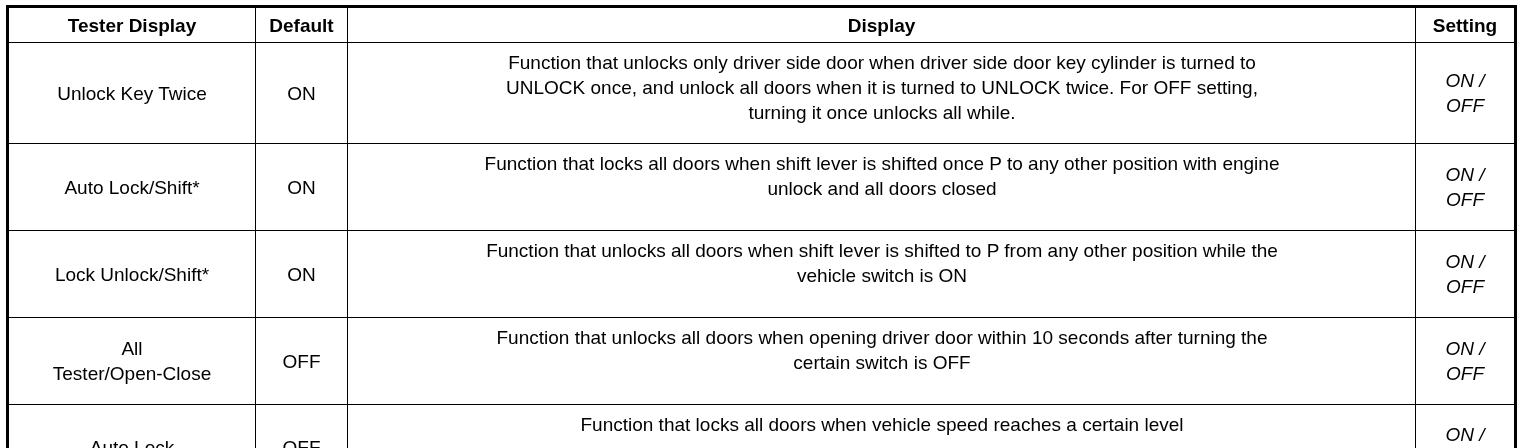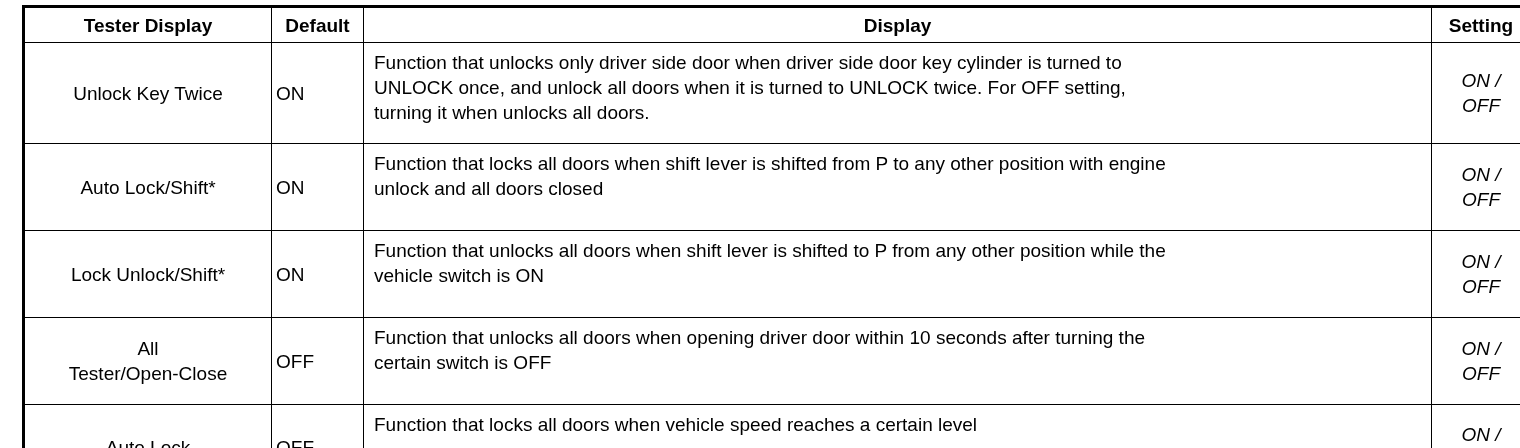--- a/index.html
+++ b/index.html
@@ -13,21 +13,21 @@
     height: 448px;
     font-family: "Liberation Sans", sans-serif;
     color: #000000;
     -webkit-font-smoothing: none;
   }
 
   .table-wrap {
     box-sizing: border-box;
     width: 1283px;
     height: 448px;
-    padding: 5px 6px 5px 22px;
+    padding: 5px 6px 5px 6px;
   }
 
   table.spec-table {
     border-collapse: collapse;
     table-layout: fixed;
     width: 1508px;
     height: 438px;
     border: 3px solid #000000;
   }
 
@@ -53,25 +53,25 @@
     padding: 2px 6px;
     border-bottom: 3px solid #000000;
   }
 
   
   tbody td.cell-display {
     text-align: center;
     padding: 4px 8px;
   }
   tbody td.cell-default {
-    text-align: left;
+    text-align: center;
     padding: 4px 4px;
   }
   tbody td.cell-content {
-    text-align: left;
+    text-align: center;
     padding: 7px 9px 7px 10px;
     vertical-align: top;
   }
   tbody td.cell-setting {
     text-align: center;
     padding: 4px 4px;
     line-height: 25px;
   }
 
   tbody tr.row-tall td { height: 86px; }
@@ -106,35 +106,35 @@
     <tbody>
 
       <tr class="row-tall">
         <td class="cell-display">
           <span class="two-line">Unlock Key Twice</span>
         </td>
         <td class="cell-default">ON</td>
         <td class="cell-content">
           <span class="content-line">Function that unlocks only driver side door when driver side door key cylinder is turned to</span>
           <span class="content-line">UNLOCK once, and unlock all doors when it is turned to UNLOCK twice. For OFF setting,</span>
-          <span class="content-line">turning it when unlocks all doors.</span>
+          <span class="content-line">turning it once unlocks all while.</span>
         </td>
         <td class="cell-setting">
           <span class="setting-line">ON /</span>
           <span class="setting-line">OFF</span>
         </td>
       </tr>
 
       <tr class="row-mid">
         <td class="cell-display">
           <span class="two-line">Auto Lock/Shift*</span>
         </td>
         <td class="cell-default">ON</td>
         <td class="cell-content">
-          <span class="content-line">Function that locks all doors when shift lever is shifted from P to any other position with engine</span>
+          <span class="content-line">Function that locks all doors when shift lever is shifted once P to any other position with engine</span>
           <span class="content-line">unlock and all doors closed</span>
         </td>
         <td class="cell-setting">
           <span class="setting-line">ON /</span>
           <span class="setting-line">OFF</span>
         </td>
       </tr>
 
       <tr class="row-mid">
         <td class="cell-display">

